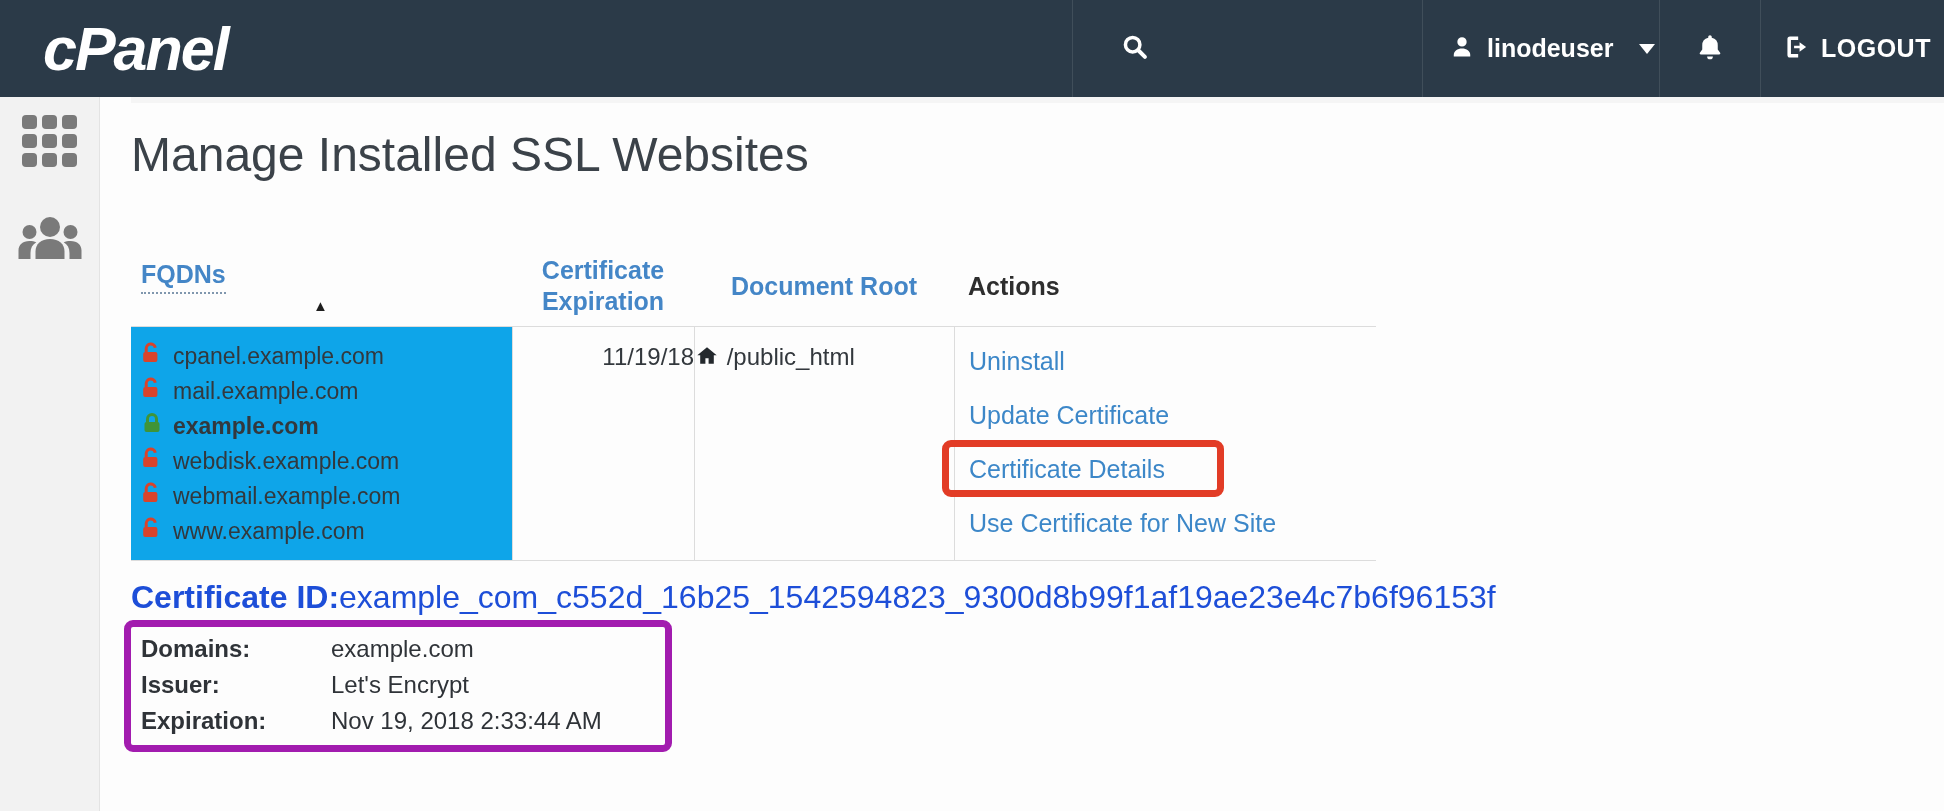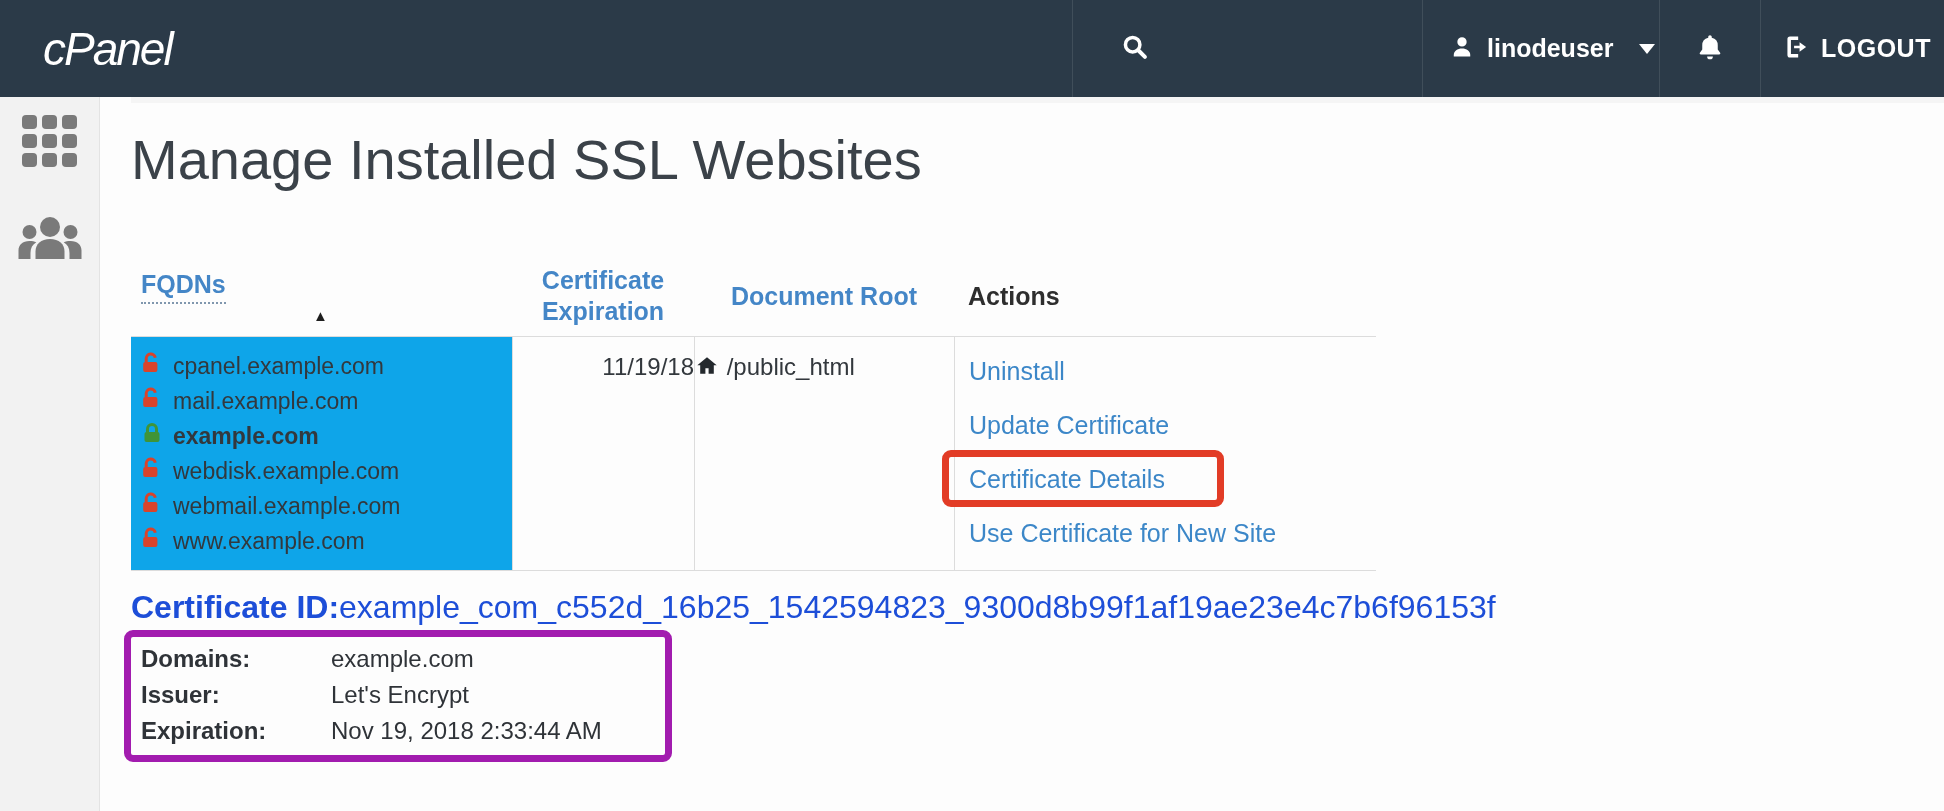--- a/index.html
+++ b/index.html
@@ -3,21 +3,21 @@
 <meta charset="utf-8">
 <style>
   * { margin:0; padding:0; box-sizing:border-box; }
   html,body { width:1944px; height:811px; overflow:hidden; background:#fdfdfd;
               font-family:"Liberation Sans", sans-serif; }
   .screen { width:1944px; height:811px; display:flex; flex-direction:column; }
 
   
   .header { height:97px; background:#2b3a48; display:flex; align-items:stretch; flex:0 0 97px; }
   .logo { margin-left:43px; display:flex; align-items:center;
-          font-style:italic; font-weight:normal; font-size:46px; color:#ffffff; letter-spacing:-2px; }
+          font-style:italic; font-weight:bold; font-size:61px; color:#ffffff; letter-spacing:-2px; }
   .header-right { margin-left:auto; display:flex; align-items:stretch; }
   .hsection { display:flex; align-items:center; border-left:1px solid rgba(255,255,255,0.10); }
   .search-section { width:350px; padding-left:48px; gap:20px; }
   .search-input { background:transparent; border:none; outline:none; color:#d7dde3;
                   font-size:25px; width:220px; font-family:"Liberation Sans",sans-serif; }
   .search-input::placeholder { color:#8e9aa6; opacity:1; }
   .user-section { width:237px; padding-left:26px; gap:12px; cursor:pointer; }
   .username { color:#ffffff; font-size:25px; font-weight:bold; }
   .caret { width:0; height:0; border-left:8px solid transparent; border-right:8px solid transparent;
            border-top:10px solid #ffffff; margin-left:14px; }
@@ -29,21 +29,21 @@
   .main { flex:1; display:flex; background:#fdfdfd; }
   .sidebar { width:100px; background:#f2f2f2; border-right:1px solid #e3e3e3;
              padding-top:18px; display:flex; flex-direction:column; align-items:center; gap:48px; }
   .grid-icon { width:56px; height:52px; display:grid; cursor:pointer;
                grid-template-columns:repeat(3,1fr); grid-template-rows:repeat(3,1fr); gap:5px; }
   .grid-icon span { background:#7a7a7a; border-radius:4px; }
   .people-icon { cursor:pointer; }
 
   .content { flex:1; padding-left:31px; position:relative; }
   .content::before { content:""; display:block; height:6px; width:100%; background:#f5f5f5; }
-  h1.page-title { font-size:56px; font-weight:300; color:#3b4249; margin-top:24px; }
+  h1.page-title { font-size:48px; font-weight:300; color:#3b4249; margin-top:24px; }
 
   
   .ssl-table { width:1245px; margin-top:73px; }
   .thead { display:grid; grid-template-columns:381px 182px 260px 422px;
            align-items:center; padding-bottom:8px; border-bottom:1px solid #dcdcdc; }
   .th { font-size:25px; font-weight:bold; color:#4486c7; }
   .th-fqdns-wrap { padding-left:10px; }
   .fqdns-label { display:inline-block; border-bottom:2px dotted #8097ae; padding-bottom:3px; cursor:pointer; }
   .sort-arrow { display:block; color:#1e1e1e; font-size:15px; margin:4px 0 0 172px; line-height:1; }
   .th-center { text-align:center; line-height:1.25; cursor:pointer; }

